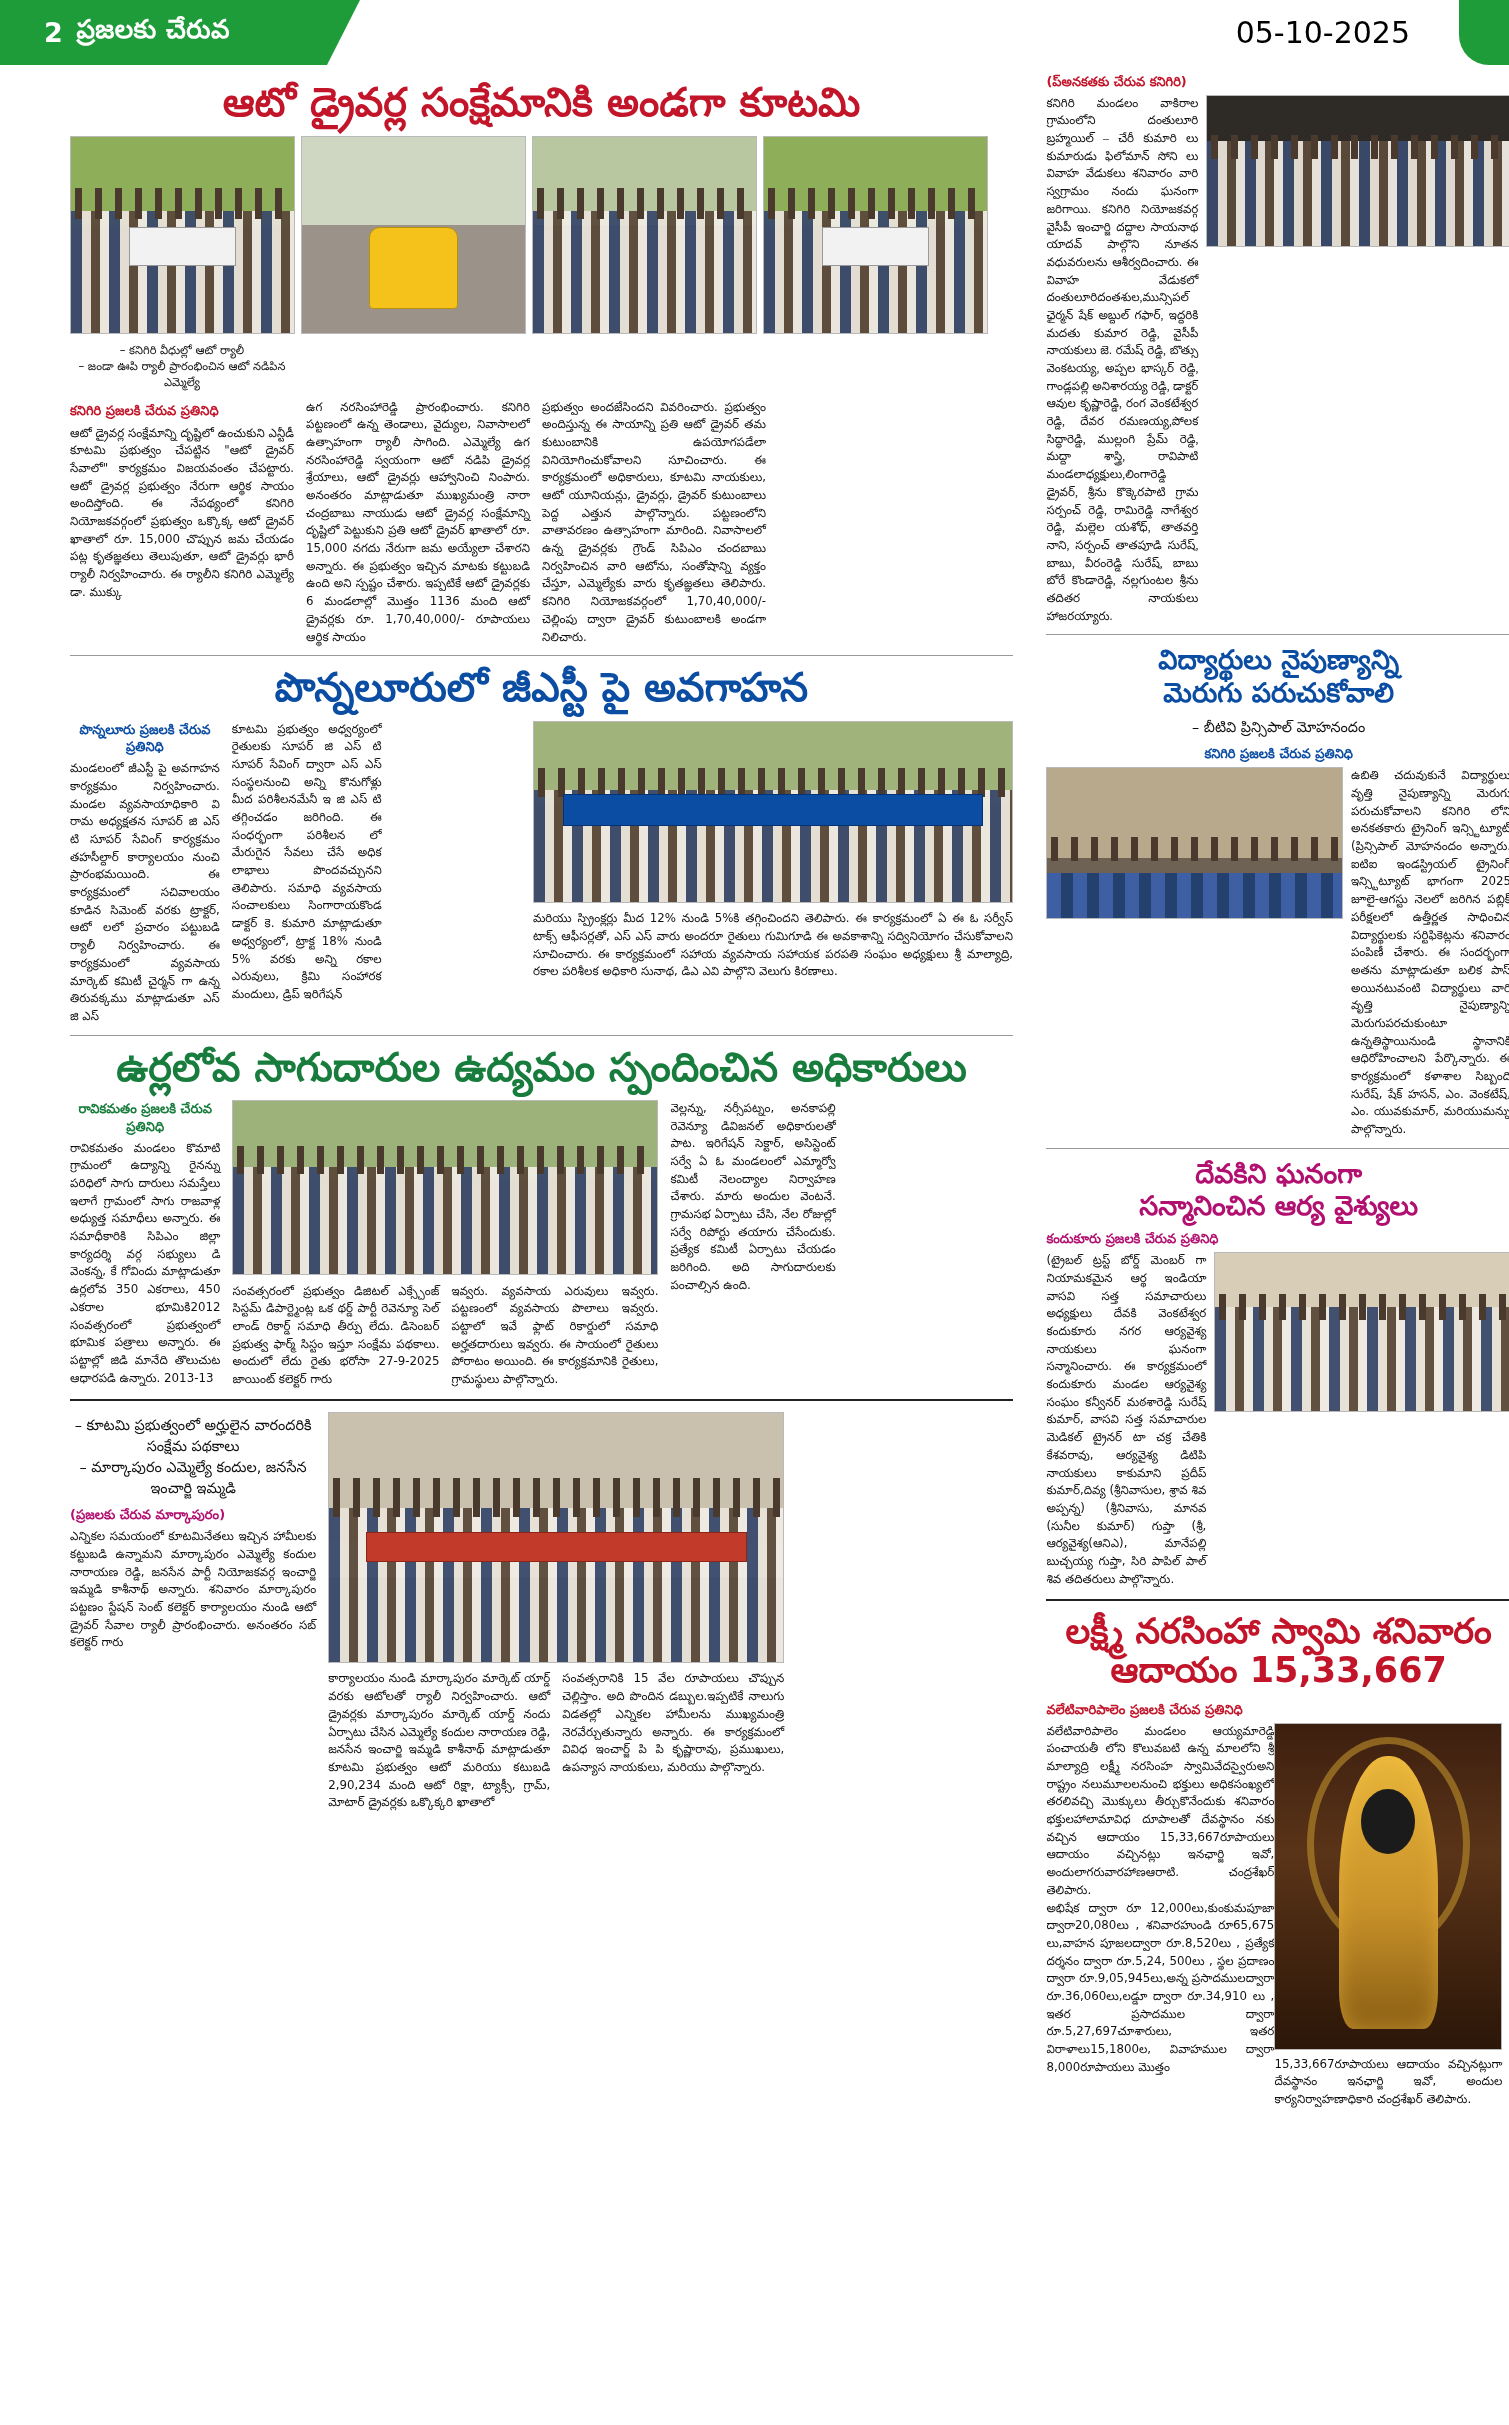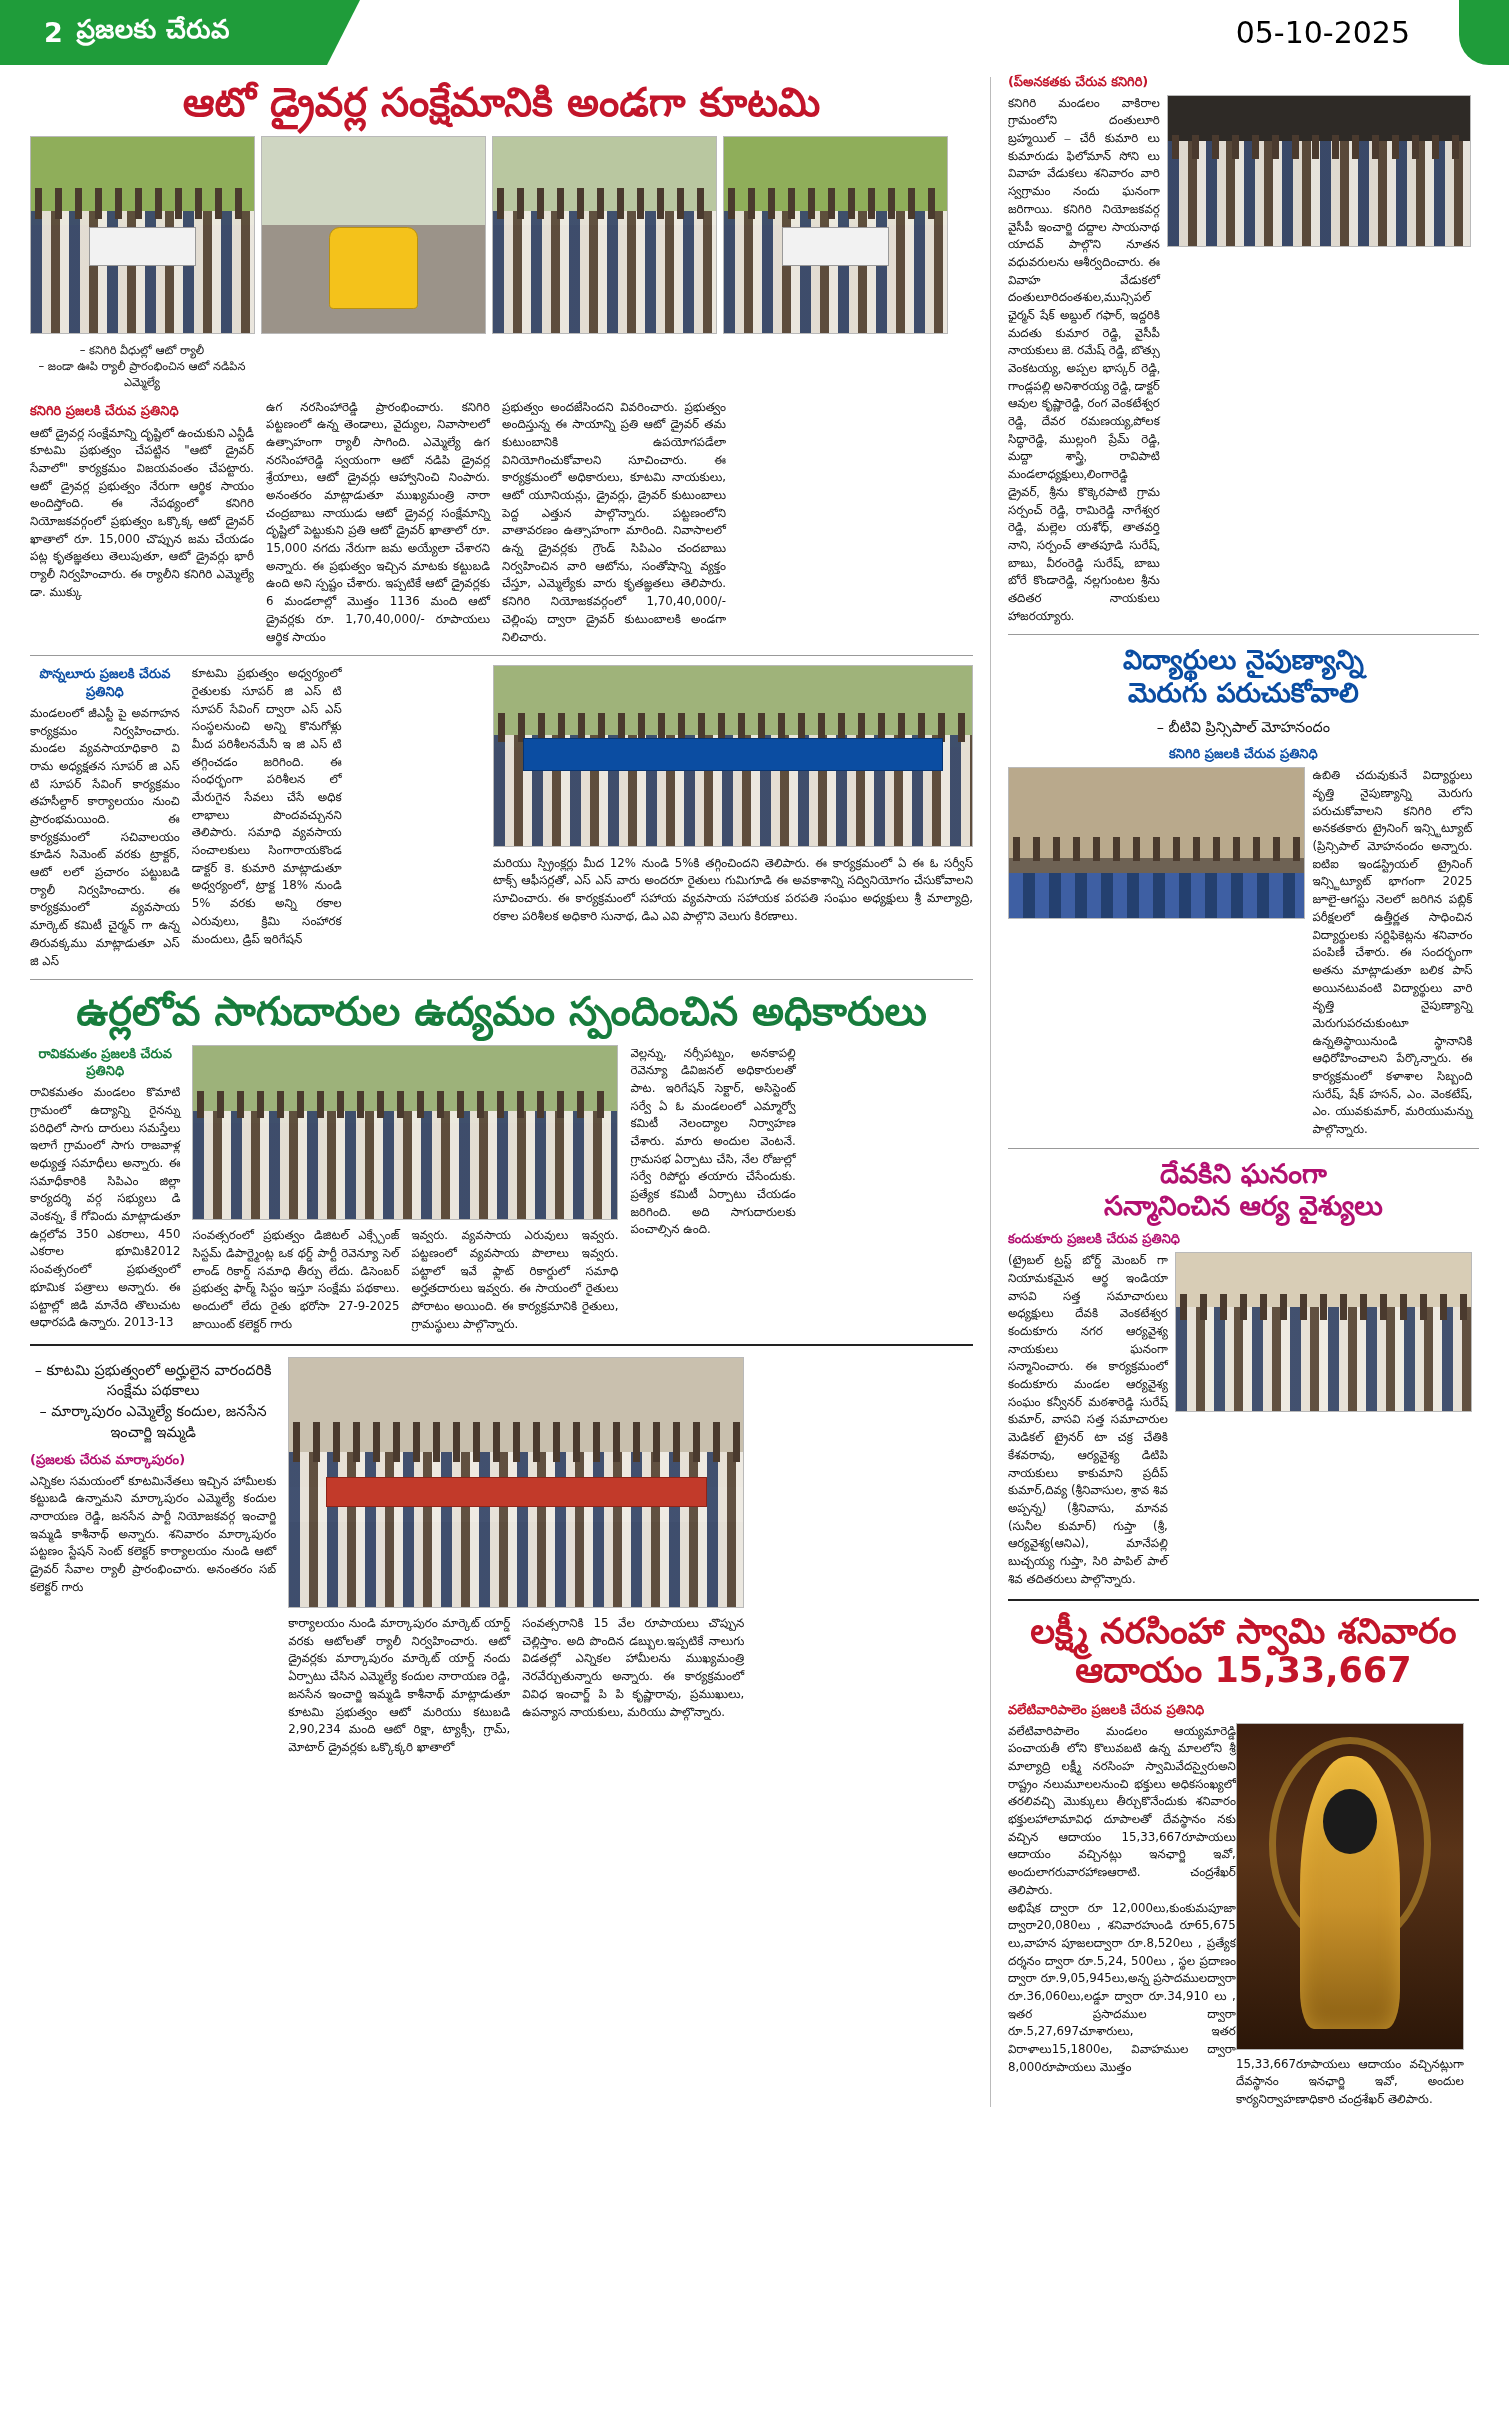--- a/index.html
+++ b/index.html
@@ -83,21 +83,21 @@
     border-left:33px solid #1f9c3a;
     border-bottom:65px solid transparent;
   }
 
   
   .content {
     display:flex;
     padding:7.6px 30px 0 30px;
     gap:16.7px;
   }
-  .col-left { width:943px; }
+  .col-left { width:943px;margin-left:40px; }
   .col-right { width:471px; }
 
   .divider-v {
     width:1.5px;
     background:#bbb;
     margin:4.6px 0;
   }
 
   .hr-thin { border:0; border-top:0.8px solid #999; margin:9px 0; }
   .hr-thick { border:0; border-top:2.3px solid #222; margin:10.6px 0; }
@@ -312,20 +312,21 @@
           </div>
           <div style="width:224px;padding-top:59px;" class="bodytext">ఉగ నరసింహారెడ్డి ప్రారంభించారు. కనిగిరి పట్టణంలో ఉన్న తెండాలు, వైద్యుల, నివాసాలలో ఉత్సాహంగా ర్యాలీ సాగింది. ఎమ్మెల్యే ఉగ నరసింహారెడ్డి స్వయంగా ఆటో నడిపి డ్రైవర్ల శ్రేయాలు, ఆటో డ్రైవర్లు ఆహ్వానించి నింపారు. అనంతరం మాట్లాడుతూ ముఖ్యమంత్రి నారా చంద్రబాబు నాయుడు ఆటో డ్రైవర్ల సంక్షేమాన్ని దృష్టిలో పెట్టుకుని ప్రతి ఆటో డ్రైవర్ ఖాతాలో రూ. 15,000 నగదు నేరుగా జమ అయ్యేలా చేశారని అన్నారు. ఈ ప్రభుత్వం ఇచ్చిన మాటకు కట్టుబడి ఉంది అని స్పష్టం చేశారు. ఇప్పటికే ఆటో డ్రైవర్లకు 6 మండలాల్లో మొత్తం 1136 మంది ఆటో డ్రైవర్లకు రూ. 1,70,40,000/- రూపాయలు ఆర్థిక సాయం</div>
           <div style="width:224px;padding-top:59px;" class="bodytext">ప్రభుత్వం అందజేసిందని వివరించారు. ప్రభుత్వం అందిస్తున్న ఈ సాయాన్ని ప్రతి ఆటో డ్రైవర్ తమ కుటుంబానికి ఉపయోగపడేలా వినియోగించుకోవాలని సూచించారు. ఈ కార్యక్రమంలో అధికారులు, కూటమి నాయకులు, ఆటో యూనియన్లు, డ్రైవర్లు, డ్రైవర్ కుటుంబాలు పెద్ద ఎత్తున పాల్గొన్నారు. పట్టణంలోని వాతావరణం ఉత్సాహంగా మారింది. నివాసాలలో ఉన్న డ్రైవర్లకు గ్రౌండ్ సిపిఎం చందబాబు నిర్వహించిన వారి ఆటోను, సంతోషాన్ని వ్యక్తం చేస్తూ, ఎమ్మెల్యేకు వారు కృతజ్ఞతలు తెలిపారు. కనిగిరి నియోజకవర్గంలో 1,70,40,000/- చెల్లింపు ద్వారా డ్రైవర్ కుటుంబాలకి అండగా నిలిచారు.</div>
           <div style="width:224px;"></div>
         </div>
       </div>
 
       <hr class="hr-thin">
 
       <div class="section">
+        <h1 class="headline blue">పొన్నలూరులో జీఎస్టీ పై అవగాహన</h1>
         <div class="cols">
           <div style="width:152px;">
             <div class="byline blue">పొన్నలూరు ప్రజలకి చేరువ ప్రతినిధి</div>
             <div class="bodytext">మండలంలో జీఎస్టీ పై అవగాహన కార్యక్రమం నిర్వహించారు. మండల వ్యవసాయాధికారి వి రామ అధ్యక్షతన సూపర్ జి ఎస్ టి సూపర్ సేవింగ్ కార్యక్రమం తహసీల్దార్ కార్యాలయం నుంచి ప్రారంభమయింది. ఈ కార్యక్రమంలో సచివాలయం కూడిన సిమెంట్ వరకు ట్రాక్టర్, ఆటో లలో ప్రచారం పట్టుబడి ర్యాలీ నిర్వహించారు. ఈ కార్యక్రమంలో వ్యవసాయ మార్కెట్ కమిటీ చైర్మన్ గా ఉన్న తిరువక్కము మాట్లాడుతూ ఎస్ జి ఎస్</div>
           </div>
           <div style="width:152px;" class="bodytext">కూటమి ప్రభుత్వం అధ్వర్యంలో రైతులకు సూపర్ జి ఎస్ టి సూపర్ సేవింగ్ ద్వారా ఎస్ ఎస్ సంస్థలనుంచి అన్ని కొనుగోళ్లు మీద పరిశీలనమేనీ ఇ జి ఎస్ టి తగ్గించడం జరిగింది. ఈ సంధర్భంగా పరిశీలన లో మేరుగైన సేవలు చేసే అధిక లాభాలు పొందవచ్చునని తెలిపారు. సమాధి వ్యవసాయ సంచాలకులు సింగారాయకొండ డాక్టర్ కె. కుమారి మాట్లాడుతూ అధ్వర్యంలో, ట్రాక్ట 18% నుండి 5% వరకు అన్ని రకాల ఎరువులు, క్రిమి సంహారక మందులు, డ్రిప్ ఇరిగేషన్</div>
           <div style="width:129px;" class="bodytext"></div>
           <div style="width:487px;">
             <div class="photo" style="width:100%;height:182px;">
               <div class="sky" style="background:#9fb37a"></div>

